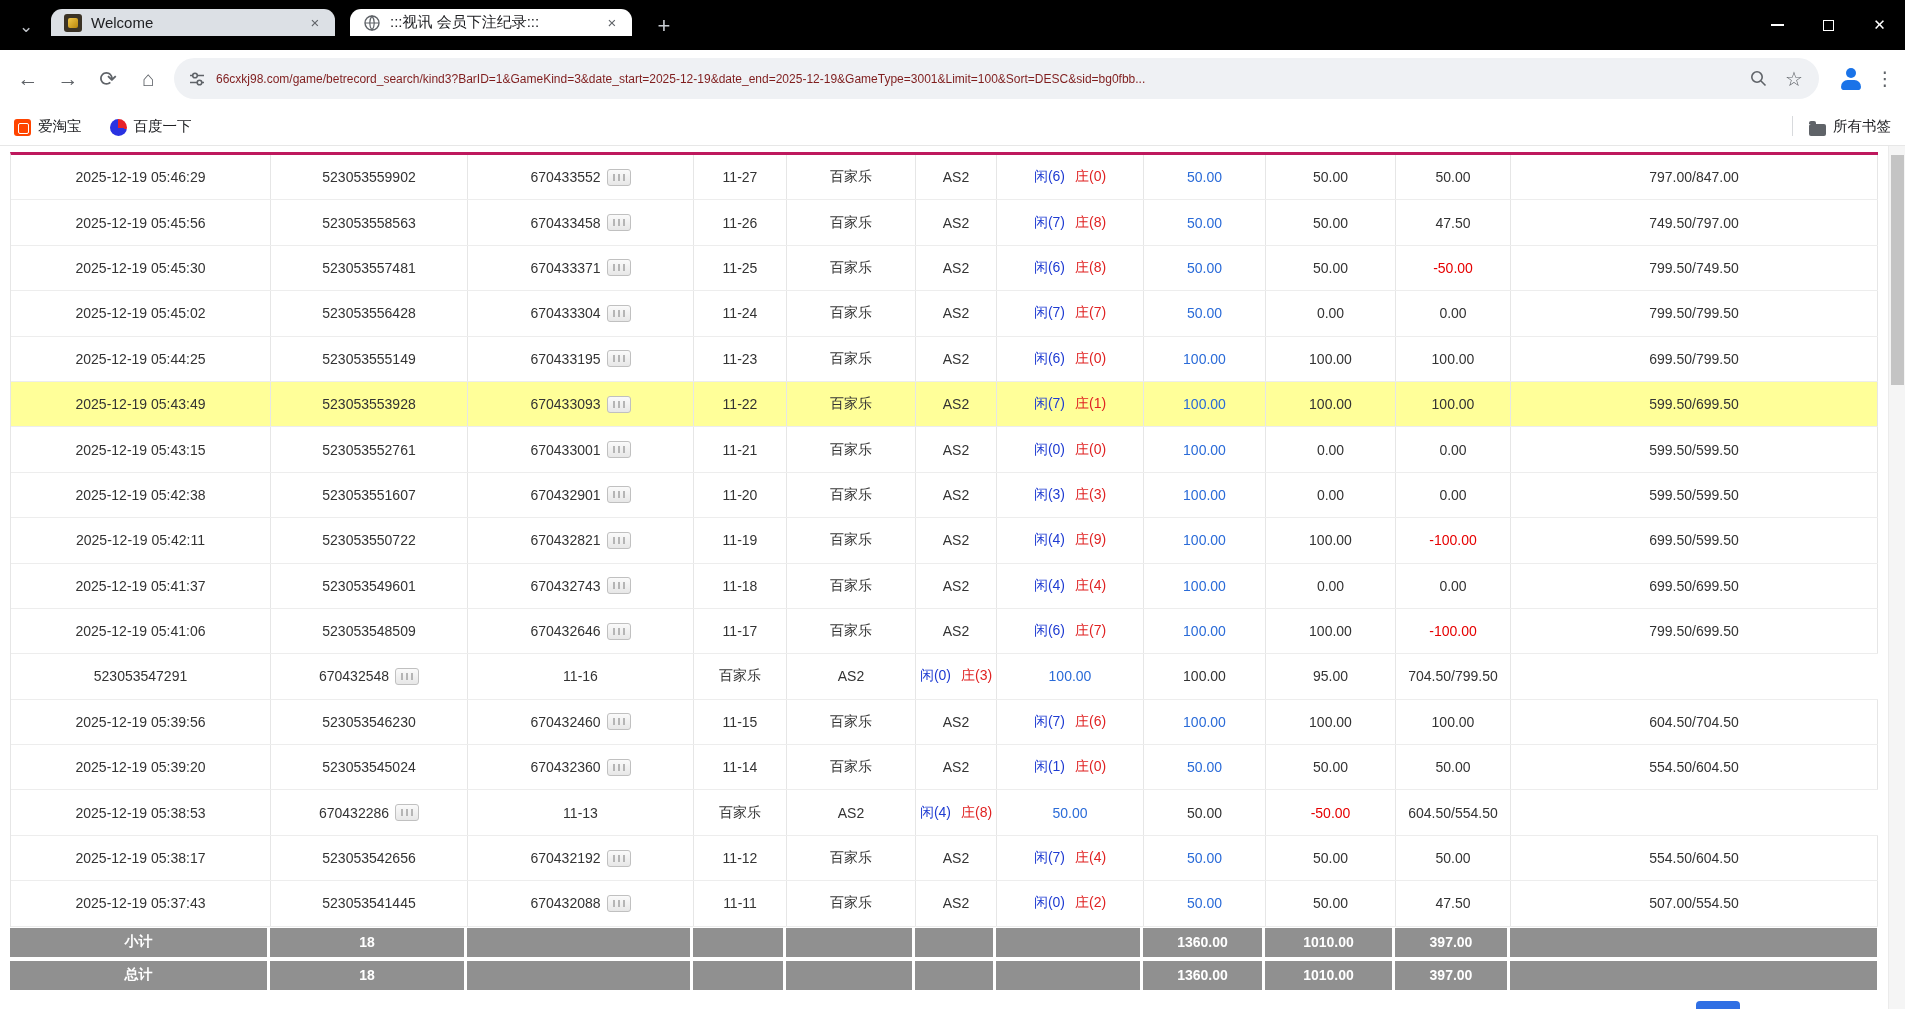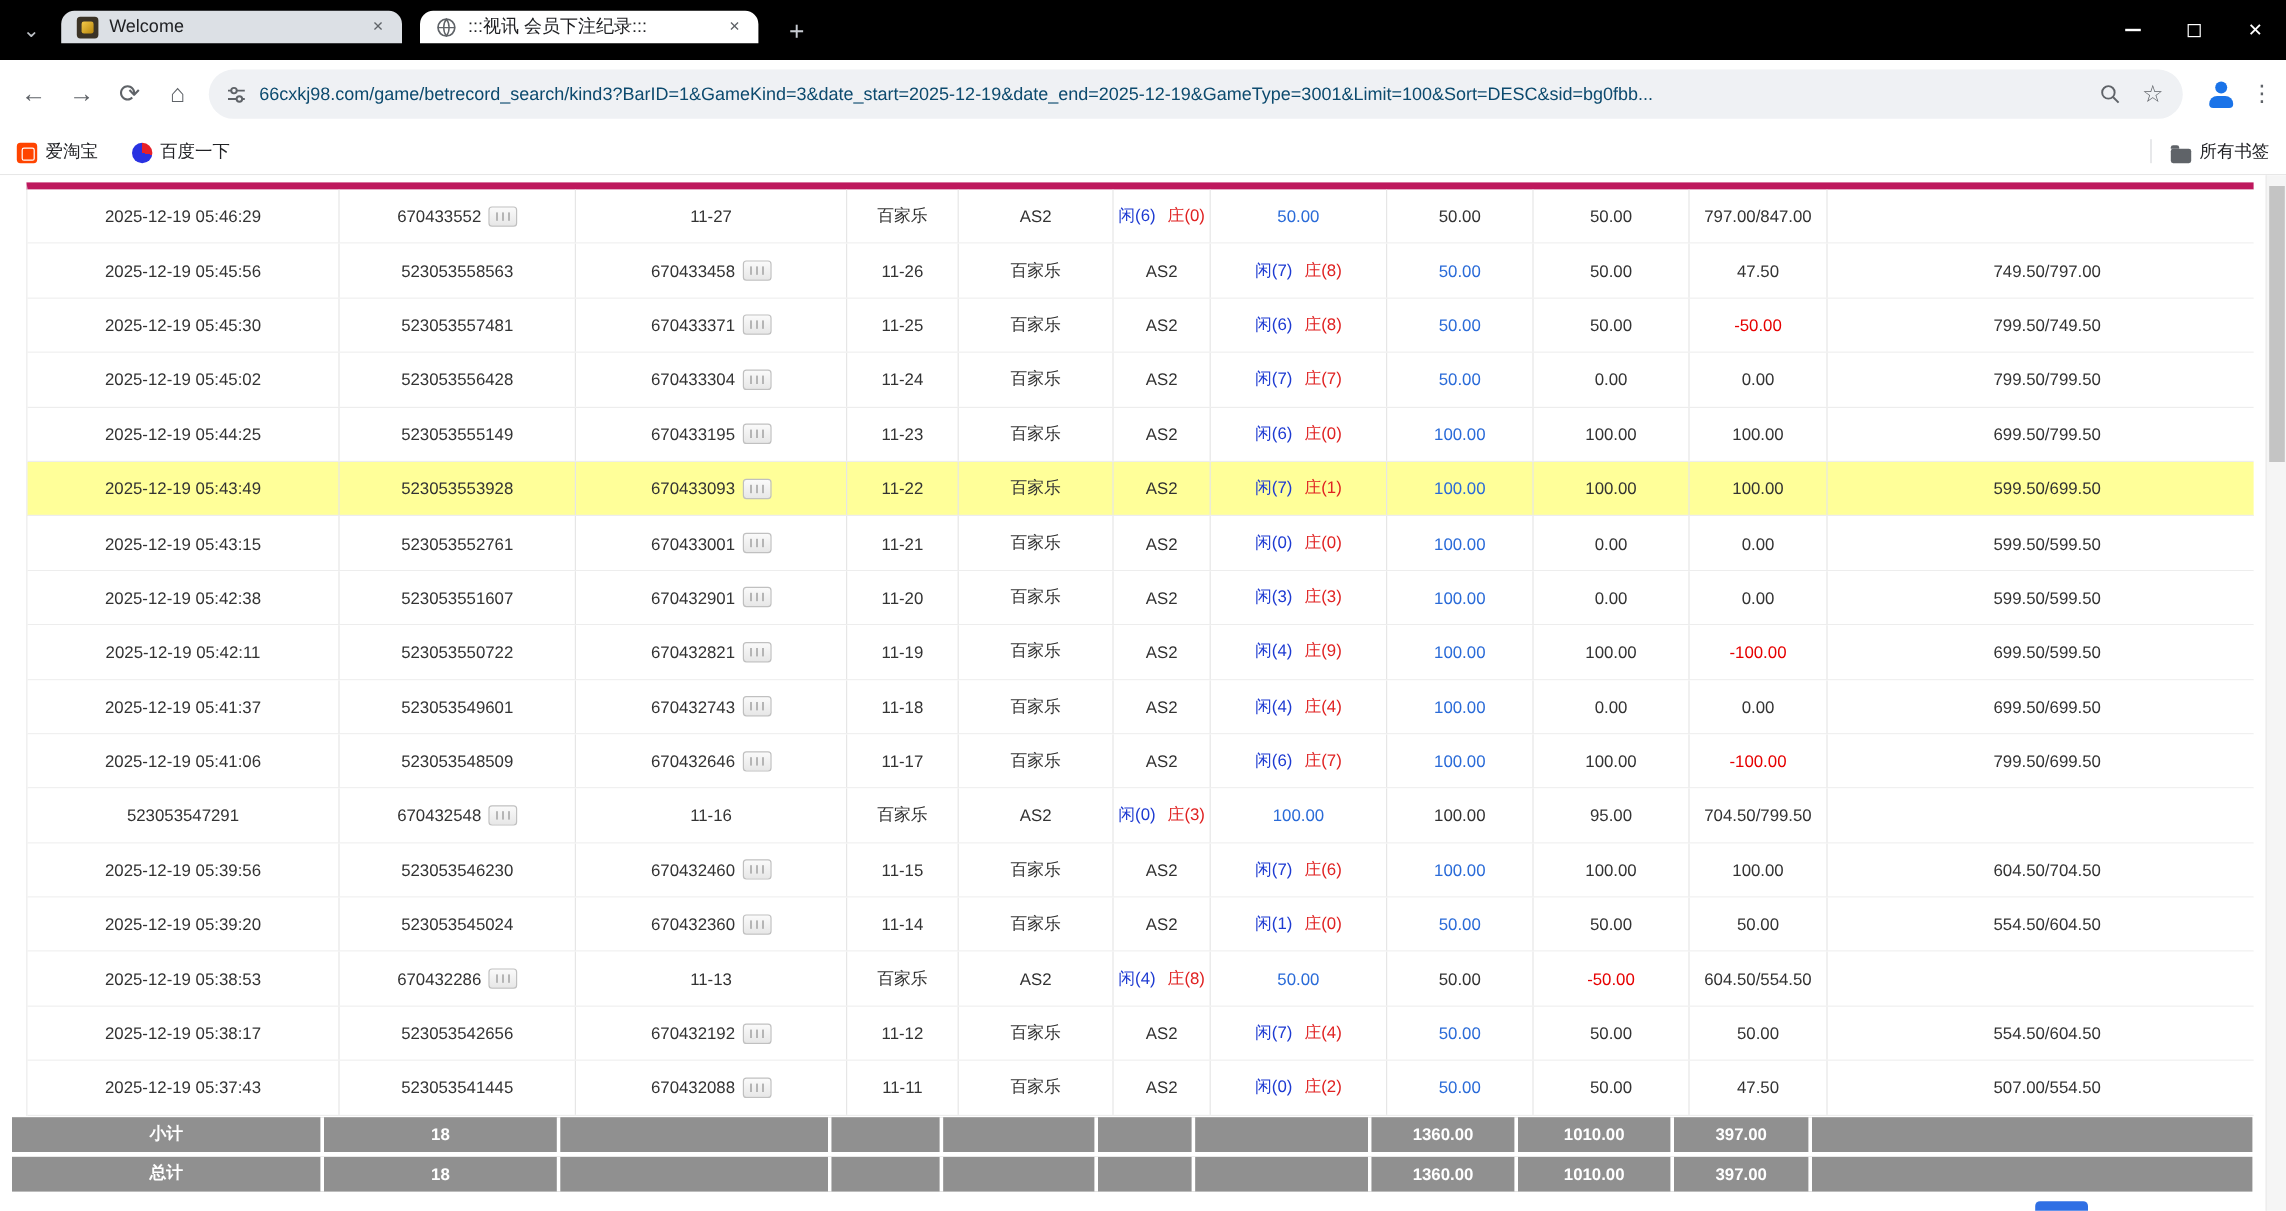--- a/index.html
+++ b/index.html
@@ -31,21 +31,21 @@
   .glyph-close { color:#fff; font-size:15px; }
 
   
   .toolbar { position:absolute; top:50px; left:0; width:100%; height:57px; background:#fff;
              display:flex; align-items:center; padding:0 8px; }
   .nav-icon { width:40px; height:40px; font-size:21px; color:#5f6368; flex:0 0 auto;
               display:flex; align-items:center; justify-content:center; border-radius:50%; }
   .omnibox { flex:1; min-width:0; height:41px; background:#eff1f4; border-radius:21px;
              margin:0 10px 0 6px; display:flex; align-items:center; padding:0 12px; }
   .site-info { width:22px; height:22px; flex:0 0 auto; display:flex; align-items:center; justify-content:center; }
-  .url { font-size:15px; color:#0c4a6e; white-space:nowrap; overflow:hidden; flex:1; margin-left:8px; }
+  .url { font-size:12px; color:#7f1d1d; white-space:nowrap; overflow:hidden; flex:1; margin-left:8px; }
   .omni-icon { width:26px; height:26px; flex:0 0 auto; margin-left:10px;
                display:flex; align-items:center; justify-content:center; color:#5f6368; }
   .star { font-size:20px; }
   .profile { width:28px; height:28px; position:relative; flex:0 0 auto; margin:0 8px; }
   .profile::before { content:""; position:absolute; left:9px; top:3px; width:10px; height:10px;
                      border-radius:50%; background:#1a73e8; }
   .profile::after  { content:""; position:absolute; left:4px; top:15px; width:20px; height:10px;
                      border-radius:10px 10px 5px 5px; background:#1a73e8; }
   .menu-dots { width:24px; height:28px; color:#5f6368; font-size:19px; flex:0 0 auto;
                display:flex; align-items:center; justify-content:center; }
@@ -63,21 +63,21 @@
   .v-sep { width:1px; height:20px; background:#d8dadd; margin-right:16px; }
   .folder-icon { width:17px; height:12px; background:#5f6368; border-radius:2px; position:relative; margin-top:3px; }
   .folder-icon::before { content:""; position:absolute; top:-3px; left:0; width:7px; height:3px;
                          background:#5f6368; border-radius:2px 2px 0 0; }
   .bm.right { margin-right:0; }
 
   
   .page { position:absolute; top:146px; left:0; right:0; bottom:0; background:#fff; }
   .bettable { position:absolute; left:10px; top:6px; width:1868px; }
   .grid-row { display:grid; grid-template-columns:260px 197px 226px 93px 129px 81px 147px 122px 130px 115px 367px; }
-  #table-body { border-top:6px solid #be185d; border-left:1px solid #e6e6e6;margin-left:12px; }
+  #table-body { border-top:3px solid #be185d; border-left:1px solid #e6e6e6; }
   .tr { height:45.4px; border-bottom:1px solid #ededed; background:#fff; }
   .tr.highlight { background:var(--highlight-yellow,#ffff99); }
   .tr .td { border-right:1px solid #e6e6e6; display:flex; align-items:center; justify-content:center;
             font-size:14px; color:#333; gap:6px; overflow:hidden; white-space:nowrap; }
   .player { color:var(--player-blue,#1e3bd2); }
   .banker { color:var(--banker-red,#e02222); margin-left:4px; }
   .td.bet { color:var(--bet-link-blue,#2a6bd8); cursor:pointer; }
   .td.winloss.neg { color:var(--negative-red,#e60000); }
   .replay-icon { width:24px; height:17px; border:1px solid #c0c0c0; border-radius:3px;
                  background:linear-gradient(#fafafa,#e7e7e7); position:relative; flex:0 0 auto; }
@@ -181,20 +181,21 @@
       <span class="folder-icon"></span>
       <span>所有书签</span>
     </div>
   </div>
 
   <div class="page">
     <div class="bettable">
       <div id="table-body">
           <div class="tr grid-row">
     <div class="td">2025-12-19 05:46:29</div>
+    <div class="td">523053559902</div>
     <div class="td">
       <span>670433552</span>
       <span class="replay-icon"></span>
     </div>
     <div class="td">11-27</div>
     <div class="td">百家乐</div>
     <div class="td">AS2</div>
     <div class="td">
       <span class="player">闲(6)</span>
       <span class="banker">庄(0)</span>

